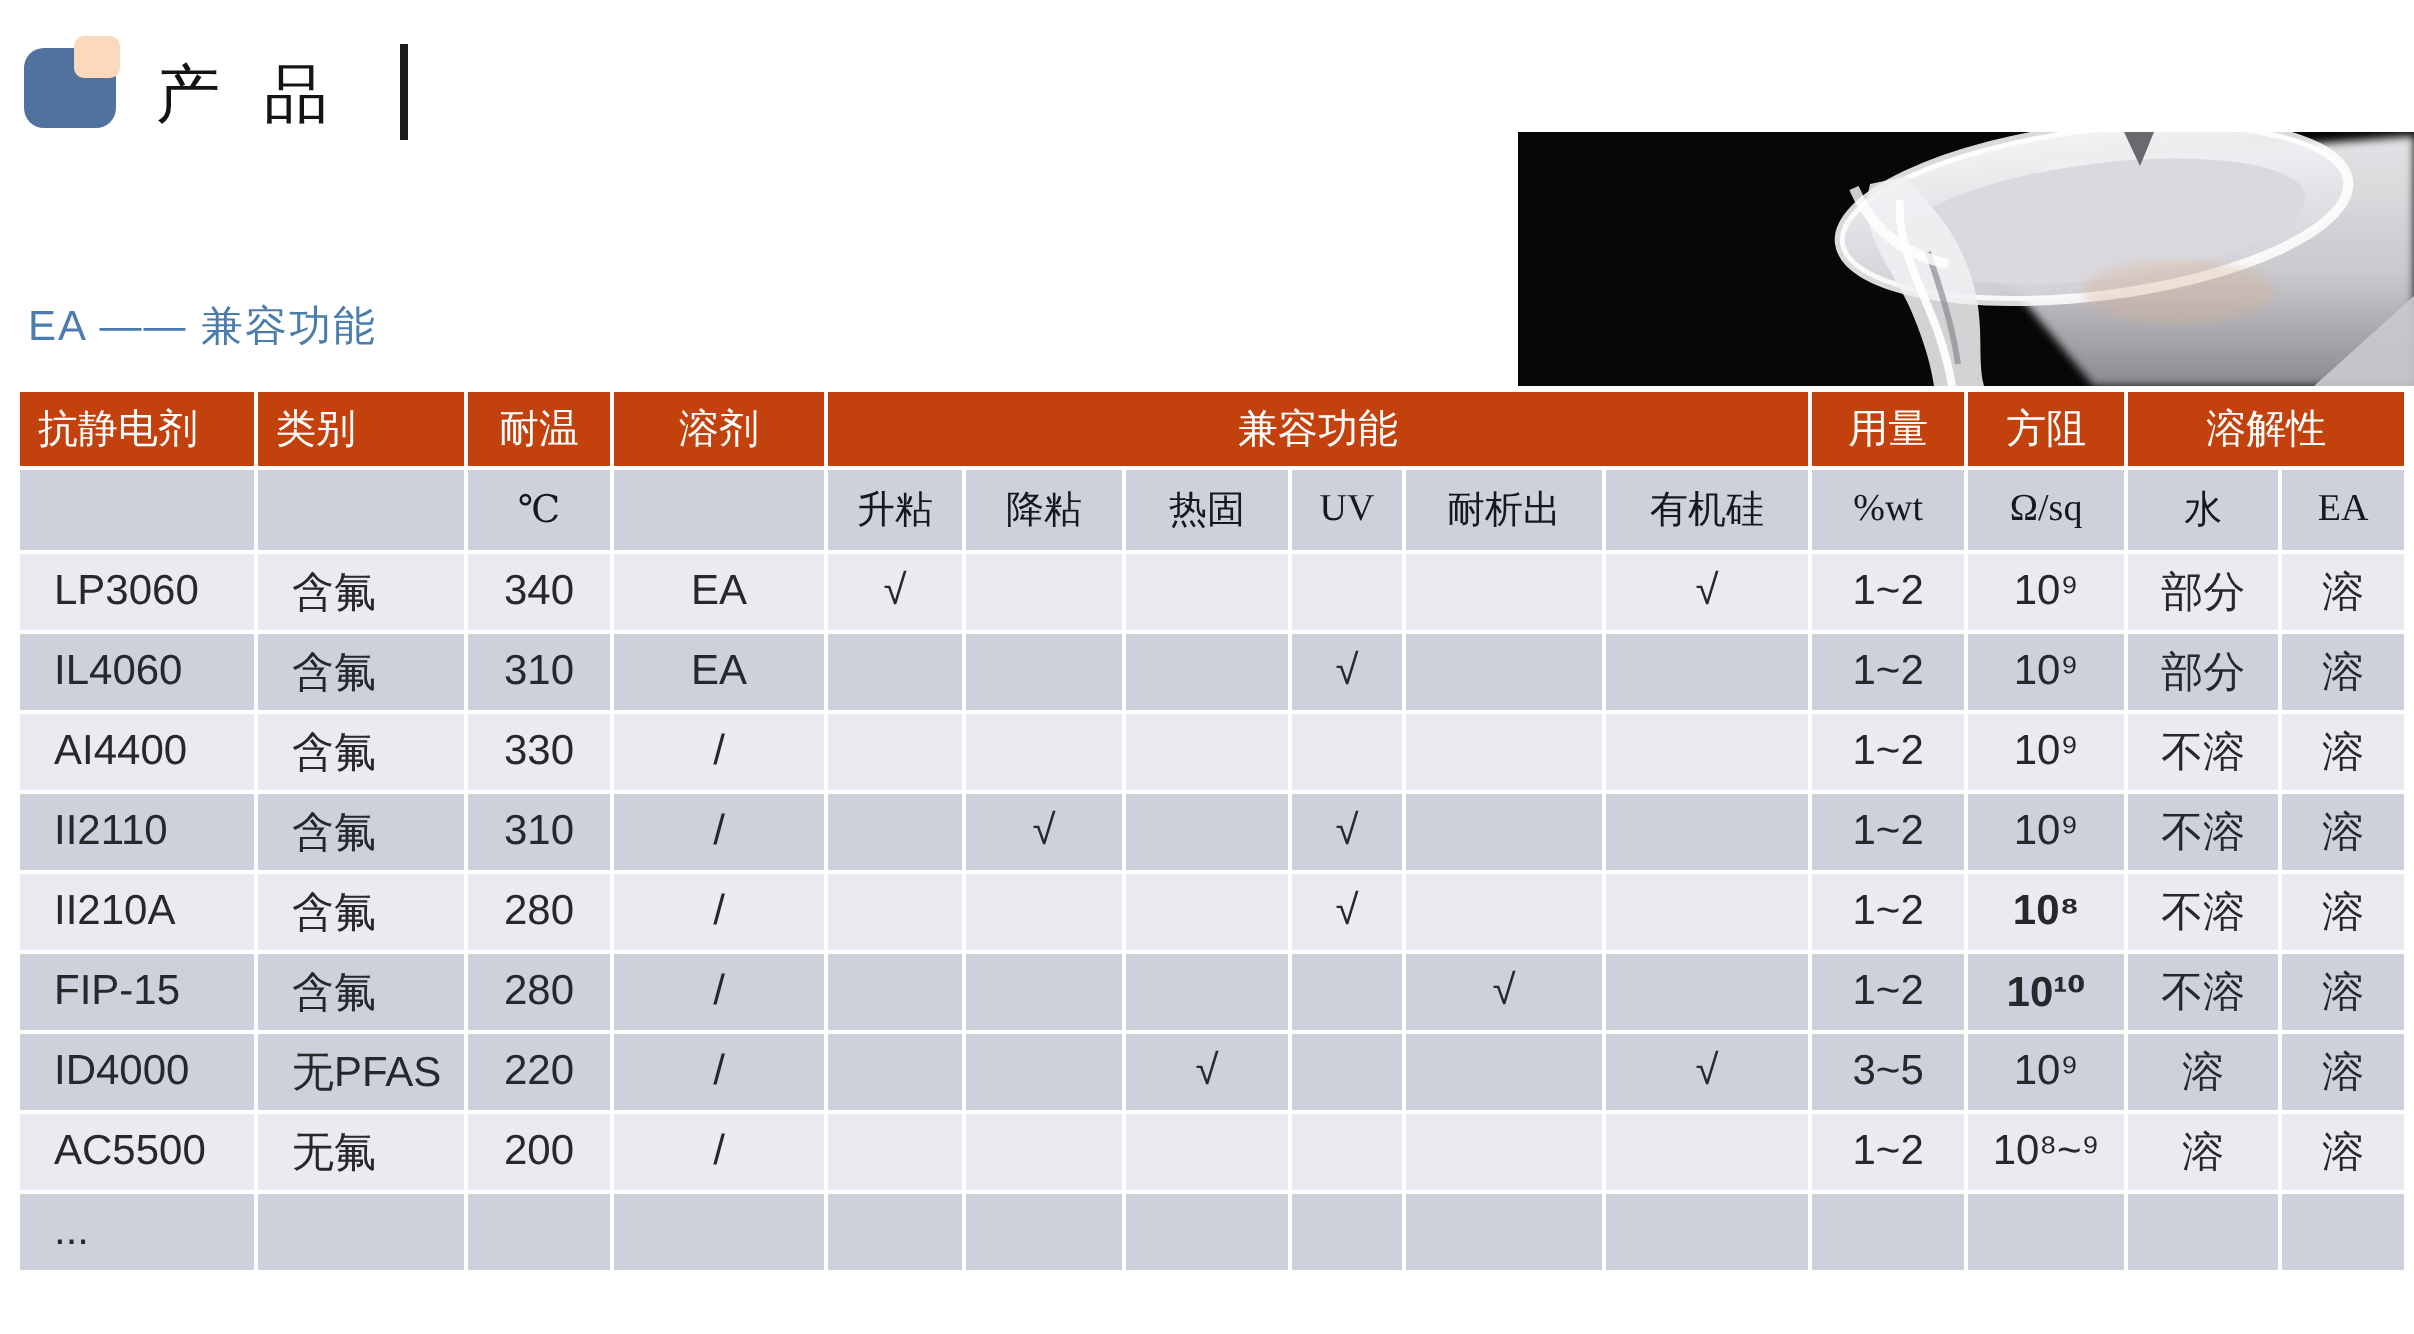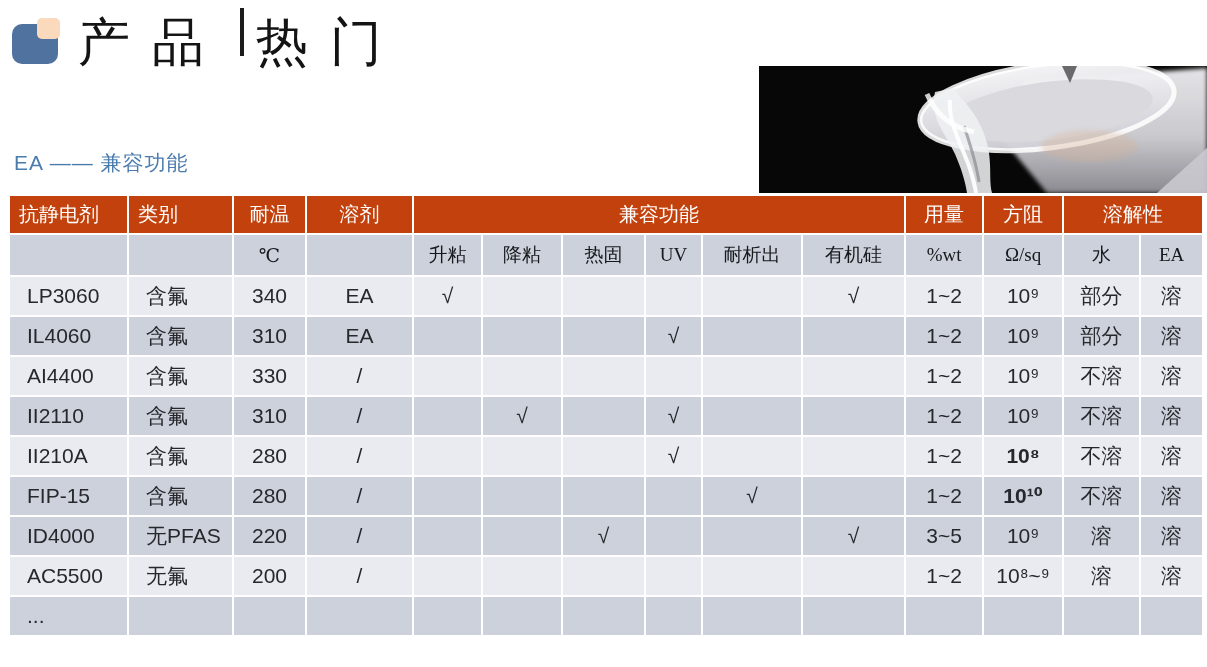--- a/index.html
+++ b/index.html
@@ -3,23 +3,23 @@
 <meta charset="utf-8">
 <style>
   html,body{margin:0;padding:0;background:#ffffff;}
   .page{position:relative;width:1207px;height:667px;background:#fff;overflow:hidden;
         font-family:"Liberation Sans","DejaVu Sans",sans-serif;}
 
   
   .logo{position:absolute;left:12px;top:18px;width:50px;height:48px;}
   .logo-blue{position:absolute;left:0;top:6px;width:46px;height:40px;border-radius:10px;background:#4f729e;}
   .logo-peach{position:absolute;left:25px;top:0;width:23px;height:21px;border-radius:5px;background:#fbd9bd;}
-  .title{position:absolute;left:78px;top:8px;margin:0;display:flex;align-items:flex-start;height:62px;
+  .title{position:absolute;left:78px;top:8px;margin:0;display:flex;align-items:flex-end;height:62px;
          font-family:"Liberation Serif","DejaVu Serif",serif;font-weight:normal;
-         font-size:52px;color:#141414;letter-spacing:22px;}
+         font-size:32px;color:#141414;letter-spacing:22px;}
   .title-divider{display:inline-block;width:4px;height:48px;background:#1c1c1c;margin:0 12px 0 14px;}
 
   
   .subtitle{position:absolute;left:14px;top:149px;font-size:21px;color:#4b7cae;letter-spacing:1px;}
 
   
   .photo{position:absolute;left:759px;top:66px;width:448px;height:127px;overflow:hidden;background:#070707;}
 
   
   .spec-table{position:absolute;left:10px;top:196px;width:1192px;border-collapse:collapse;table-layout:fixed;}
@@ -43,21 +43,20 @@
 
 <div class="page">
 
   <div class="logo">
     <div class="logo-blue"></div>
     <div class="logo-peach"></div>
   </div>
   <h1 class="title">
     <span>产品</span>
     <span class="title-divider"></span>
-    <span>热门</span>
   </h1>
 
   <div class="photo">
     <svg width="448" height="127" viewBox="0 0 448 127">
       <defs>
         <linearGradient id="gBody" x1="0" y1="0" x2="0" y2="1">
           <stop offset="0" stop-color="#f5f4f7"></stop>
           <stop offset="0.55" stop-color="#d9d8dd"></stop>
           <stop offset="1" stop-color="#95949b"></stop>
         </linearGradient>

